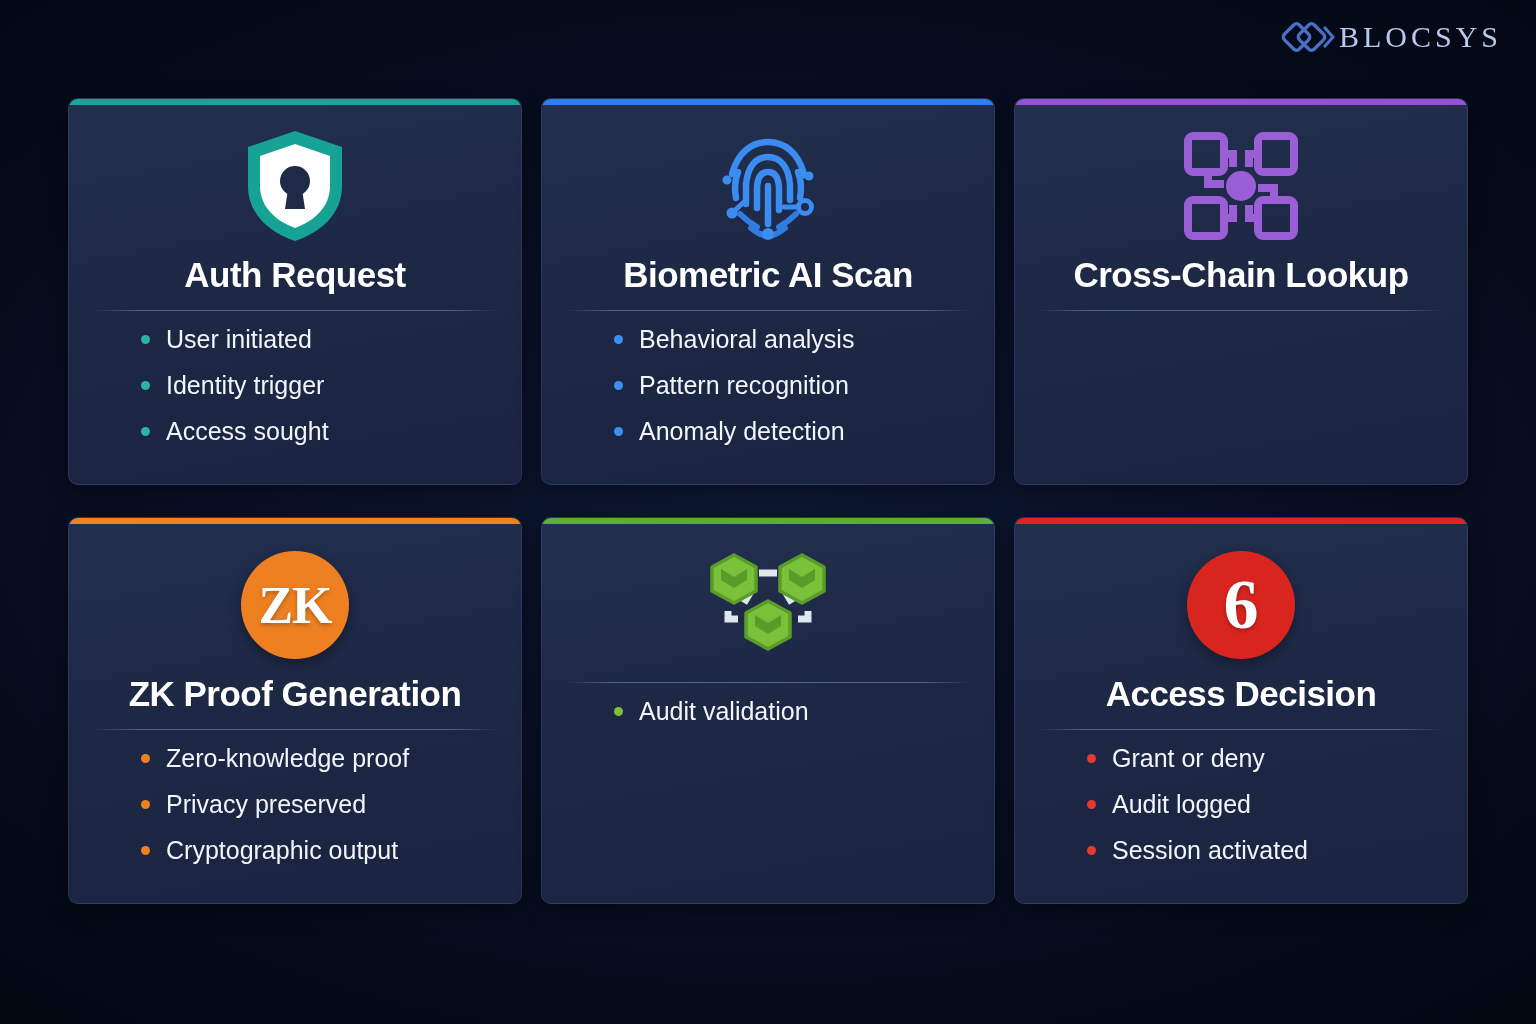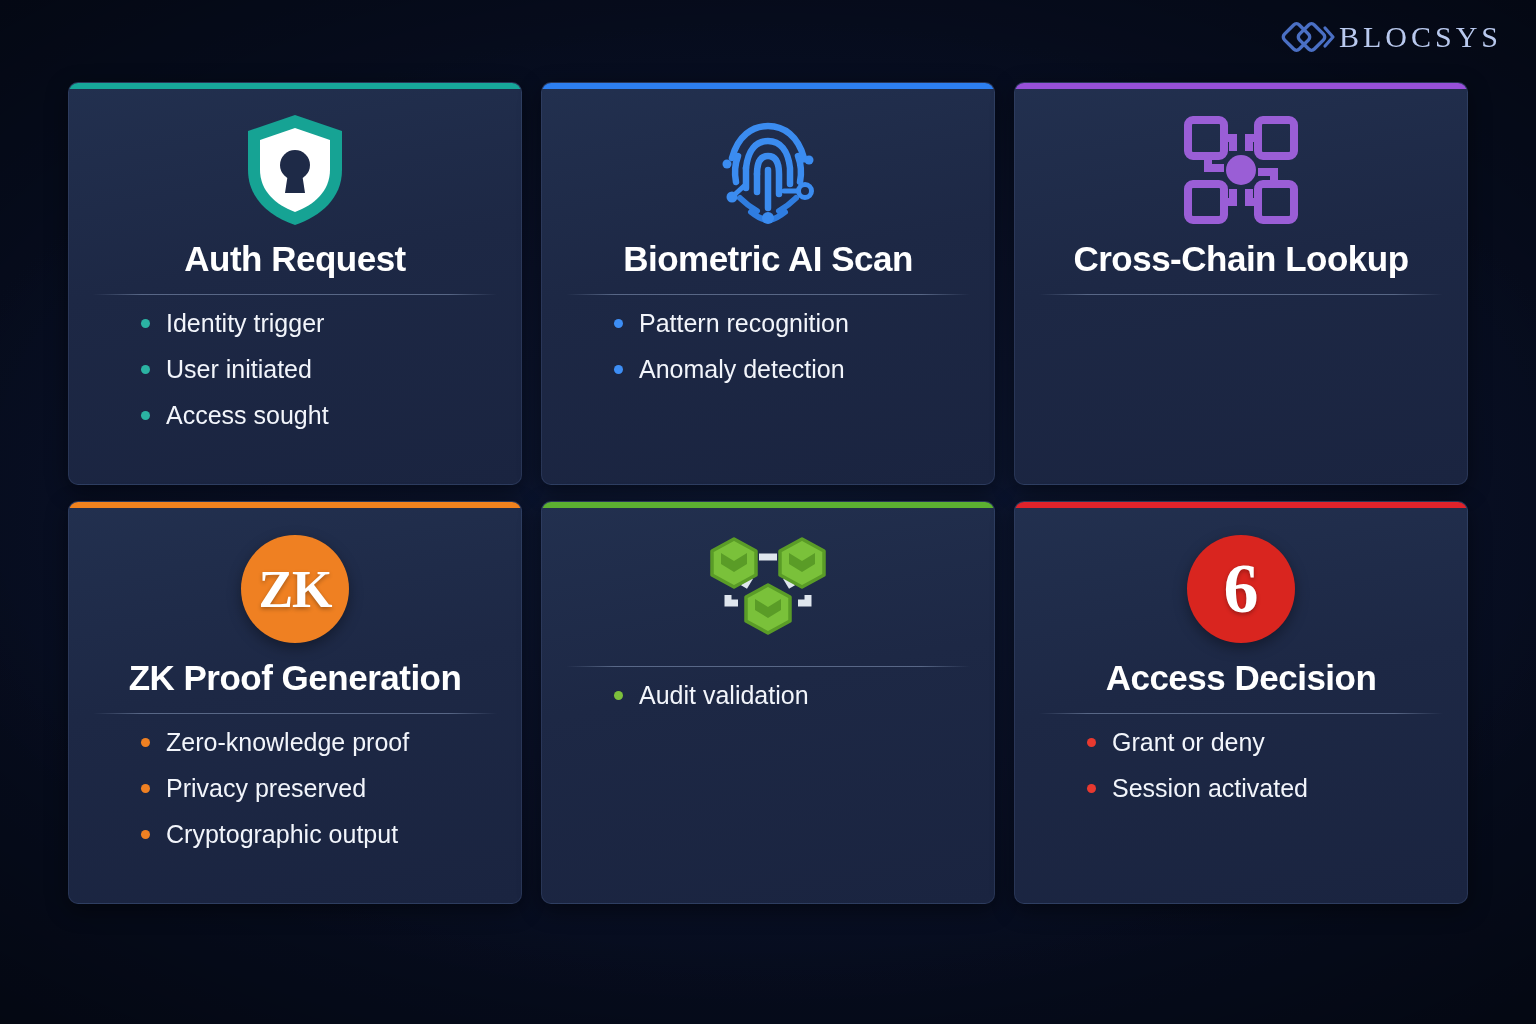--- a/index.html
+++ b/index.html
@@ -48,20 +48,21 @@
   }
   .card {
     position:relative;
     background:linear-gradient(170deg,#22304f 0%, #1d2845 45%, #1a2440 100%);
     border-radius:10px;
     border:1px solid rgba(120,145,200,.16);
     box-shadow:0 6px 22px rgba(0,0,0,.45);
     padding:22px 24px 18px;
     display:flex; flex-direction:column; align-items:center;
     overflow:hidden;
+    margin-top:16px;
   }
   .accent {
     position:absolute; top:0; left:0; right:0; height:6px;
     border-radius:10px 10px 0 0;
   }
   .icon-wrap {
     height:122px; width:100%;
     display:flex; align-items:center; justify-content:center;
     margin-top:4px;
   }
@@ -138,25 +139,25 @@
         <path d="M52 16 L87 28 V58 C87 79 71 93 52 100 C33 93 17 79 17 58 V28 Z" fill="#ffffff"></path>
         <circle cx="52" cy="53" r="15" fill="#1e2a47"></circle>
         <path d="M45.5 58 h13 l3.5 23 h-20 Z" fill="#1e2a47"></path>
       </svg>
     </div>
     <div class="card-title">Auth Request</div>
     <div class="divider"></div>
     <ul class="bullets">
       <li>
           <span class="dot" style="background:#2bb3a3"></span>
+          <span>User initiated</span>
+        </li>
+      <li>
+          <span class="dot" style="background:#2bb3a3"></span>
           <span>Identity trigger</span>
-        </li>
-      <li>
-          <span class="dot" style="background:#2bb3a3"></span>
-          <span>User initiated</span>
         </li>
       <li>
           <span class="dot" style="background:#2bb3a3"></span>
           <span>Access sought</span>
         </li>
     </ul>
   </div>
 
   <div class="card">
     <div class="accent" style="background:#2d7ff0"></div>
@@ -190,20 +191,24 @@
         </g>
         <circle cx="95" cy="79" r="6.5" fill="none" stroke="#3b8cf0" stroke-width="5"></circle>
         <path d="M88 79 L74 79" stroke="#3b8cf0" stroke-width="5" stroke-linecap="round"></path>
       </svg>
     </div>
     <div class="card-title">Biometric AI Scan</div>
     <div class="divider"></div>
     <ul class="bullets">
       <li>
           <span class="dot" style="background:#3d8ef5"></span>
+          <span>Behavioral analysis</span>
+        </li>
+      <li>
+          <span class="dot" style="background:#3d8ef5"></span>
           <span>Pattern recognition</span>
         </li>
       <li>
           <span class="dot" style="background:#3d8ef5"></span>
           <span>Anomaly detection</span>
         </li>
     </ul>
   </div>
 
   <div class="card">
@@ -295,20 +300,24 @@
     </div>
     <div class="card-title">Access Decision</div>
     <div class="divider"></div>
     <ul class="bullets">
       <li>
           <span class="dot" style="background:#e8392f"></span>
           <span>Grant or deny</span>
         </li>
       <li>
           <span class="dot" style="background:#e8392f"></span>
+          <span>Audit logged</span>
+        </li>
+      <li>
+          <span class="dot" style="background:#e8392f"></span>
           <span>Session activated</span>
         </li>
     </ul>
   </div>
 
 </div>
 
 <div id="bg-vignette"></div>
 
 </body></html>

